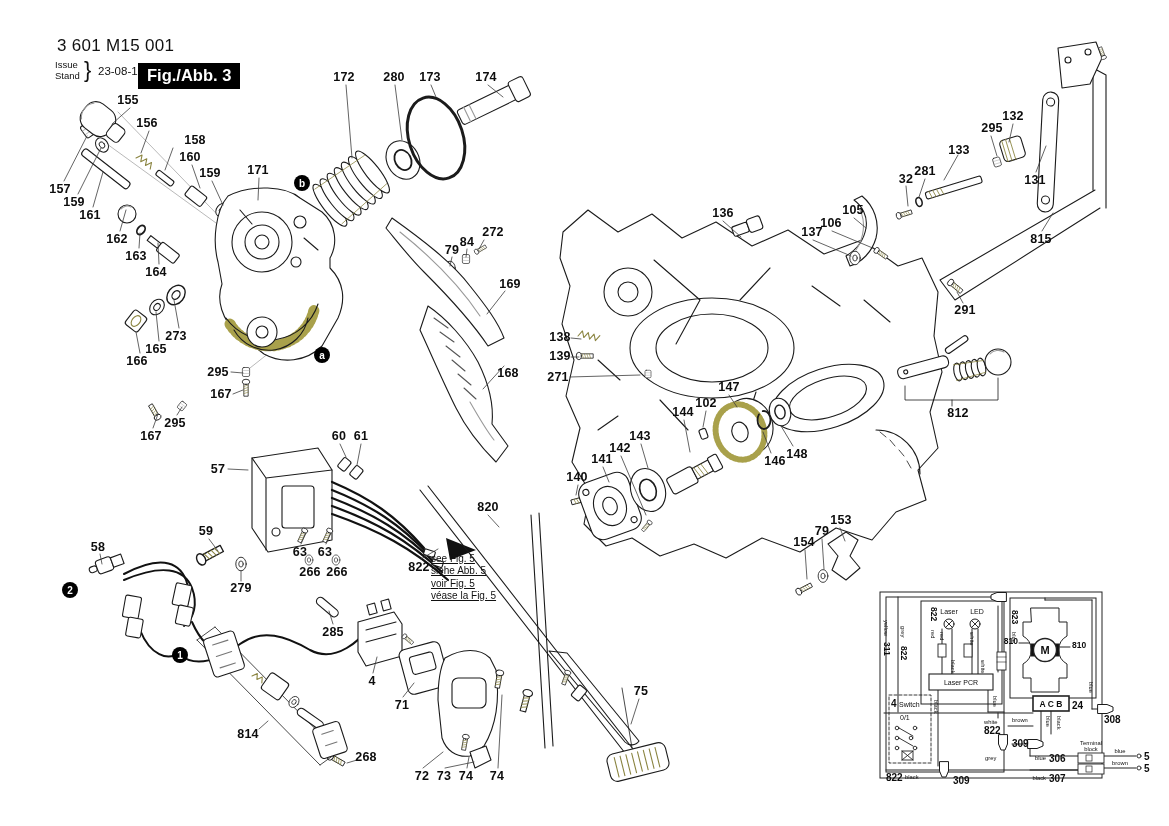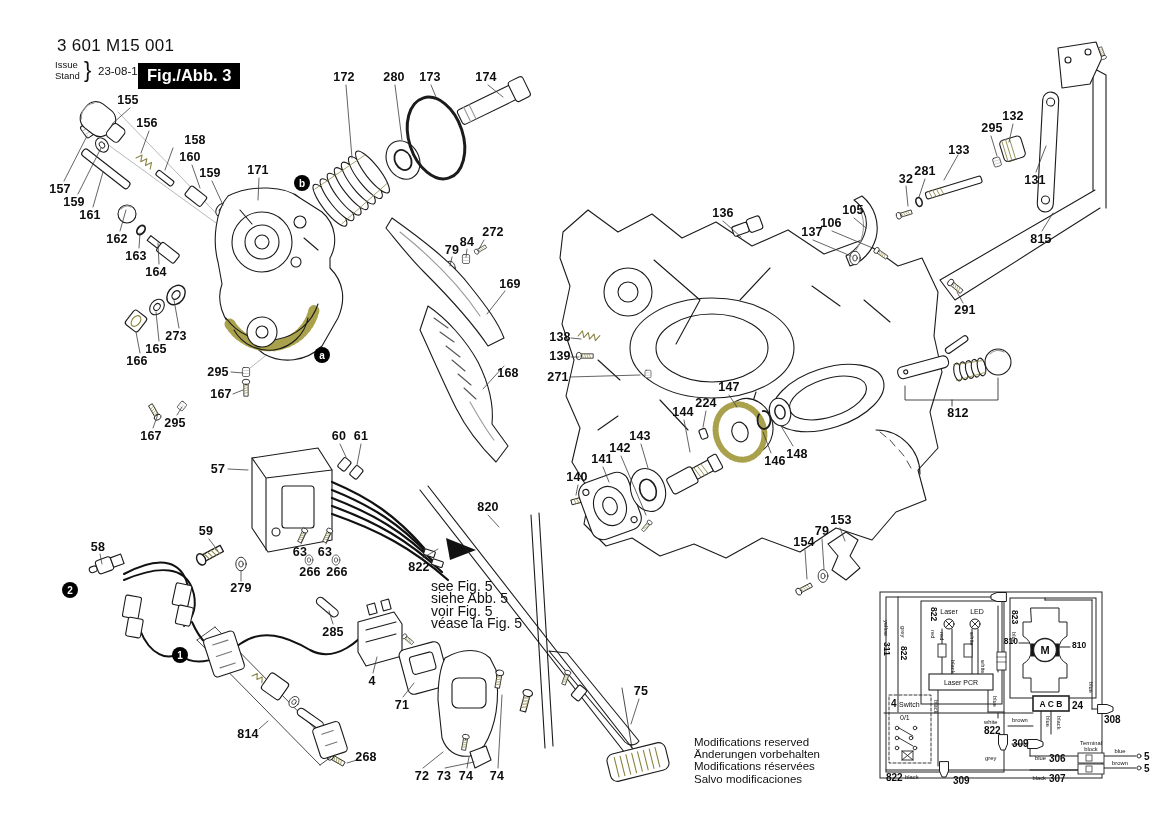--- a/index.html
+++ b/index.html
@@ -14,21 +14,21 @@
        transform:translate(-50%,-50%);}
   .hdr-txt{position:absolute;white-space:nowrap;}
   #part-number{left:57px;top:36px;font-size:17px;letter-spacing:.3px;}
   #issue-stand{left:55px;top:59px;font-size:9.5px;line-height:11px;}
   #brace{left:84px;top:57px;font-size:22px;font-weight:300;}
   #date{left:98px;top:65px;font-size:11.5px;}
   #figbox{position:absolute;left:138px;top:63px;background:#000;color:#fff;font-weight:bold;
           font-size:16.5px;padding:3px 9px 4px;white-space:nowrap;}
   .note{position:absolute;white-space:nowrap;}
   #note-fig4{top:595px;left:17px;width:80px;text-align:right;font-size:10px;line-height:13.5px;}
-  #note-fig5{top:580px;left:431px;font-size:14px;line-height:12.3px;}
+  #note-fig5{top:553px;left:431px;font-size:10px;line-height:12.3px;text-decoration:underline;}
   #note-mods{top:736px;left:694px;font-size:11.5px;line-height:12.2px;}
   svg text{font-family:"Liberation Sans",sans-serif;fill:#0d0d0d;}
   .wA{font-size:10px;font-weight:bold;}
   .wB{font-size:7px;}
   .wC{font-size:5.8px;}
   .wD{font-size:8.5px;font-weight:bold;}
   .wM{font-size:11px;font-weight:bold;}
 </style>
 </head>
 <body>
@@ -522,21 +522,21 @@
       <div class="plbl" style="left: 959px; top: 150px;">133</div>
       <div class="plbl" style="left: 992px; top: 128px;">295</div>
       <div class="plbl" style="left: 1013px; top: 116px;">132</div>
       <div class="plbl" style="left: 1035px; top: 180px;">131</div>
       <div class="plbl" style="left: 1041px; top: 239px;">815</div>
       <div class="plbl" style="left: 965px; top: 310px;">291</div>
       <div class="plbl" style="left: 560px; top: 337px;">138</div>
       <div class="plbl" style="left: 560px; top: 356px;">139</div>
       <div class="plbl" style="left: 558px; top: 377px;">271</div>
       <div class="plbl" style="left: 729px; top: 387px;">147</div>
-      <div class="plbl" style="left: 706px; top: 403px;">224</div>
+      <div class="plbl" style="left: 706px; top: 403px;">102</div>
       <div class="plbl" style="left: 683px; top: 412px;">144</div>
       <div class="plbl" style="left: 640px; top: 436px;">143</div>
       <div class="plbl" style="left: 620px; top: 448px;">142</div>
       <div class="plbl" style="left: 602px; top: 459px;">141</div>
       <div class="plbl" style="left: 577px; top: 477px;">140</div>
       <div class="plbl" style="left: 775px; top: 461px;">146</div>
       <div class="plbl" style="left: 797px; top: 454px;">148</div>
       <div class="plbl" style="left: 958px; top: 413px;">812</div>
       <div class="plbl" style="left: 218px; top: 469px;">57</div>
       <div class="plbl" style="left: 339px; top: 436px;">60</div>
@@ -577,20 +577,14 @@
 <div id="brace" class="hdr-txt">}</div>
 <div id="date" class="hdr-txt">23-08-16</div>
 <div id="figbox">Fig./Abb. 3</div>
 
 <div id="note-fig5" class="note">
   <div>see Fig. 5</div>
   <div>siehe Abb. 5</div>
   <div>voir Fig. 5</div>
   <div>véase la Fig. 5</div>
 </div>
-<div id="note-mods" class="note">
-  <div>Modifications reserved</div>
-  <div>Änderungen vorbehalten</div>
-  <div>Modifications réservées</div>
-  <div>Salvo modificaciones</div>
+
 </div>
 
-</div>
-
 </body></html>

